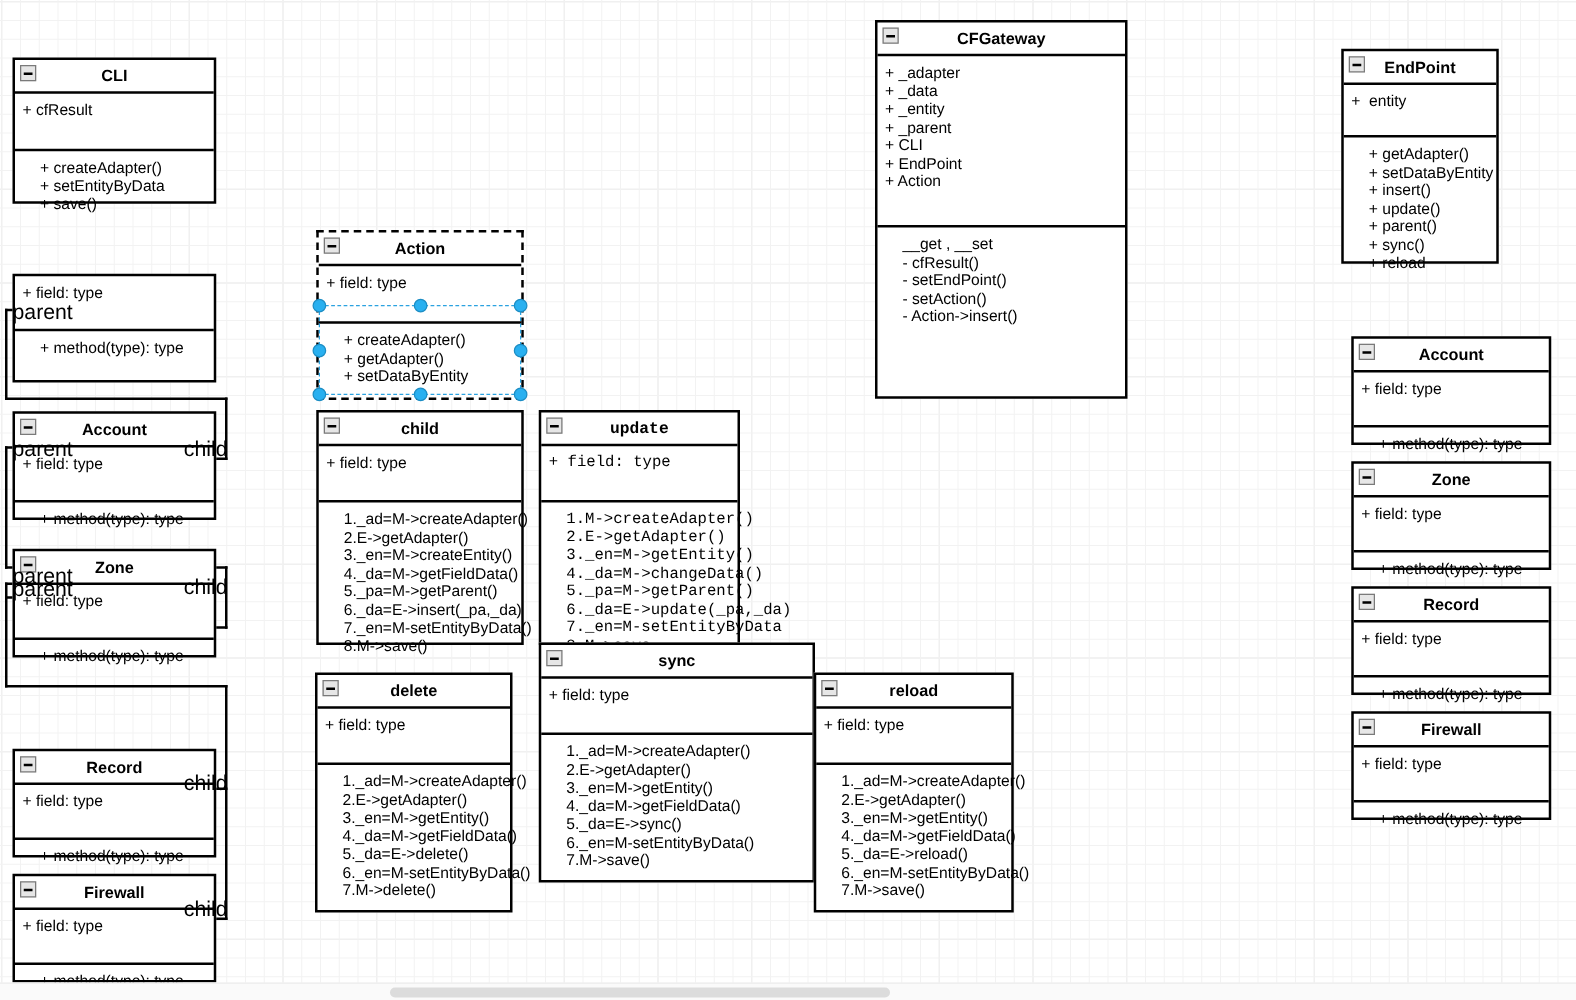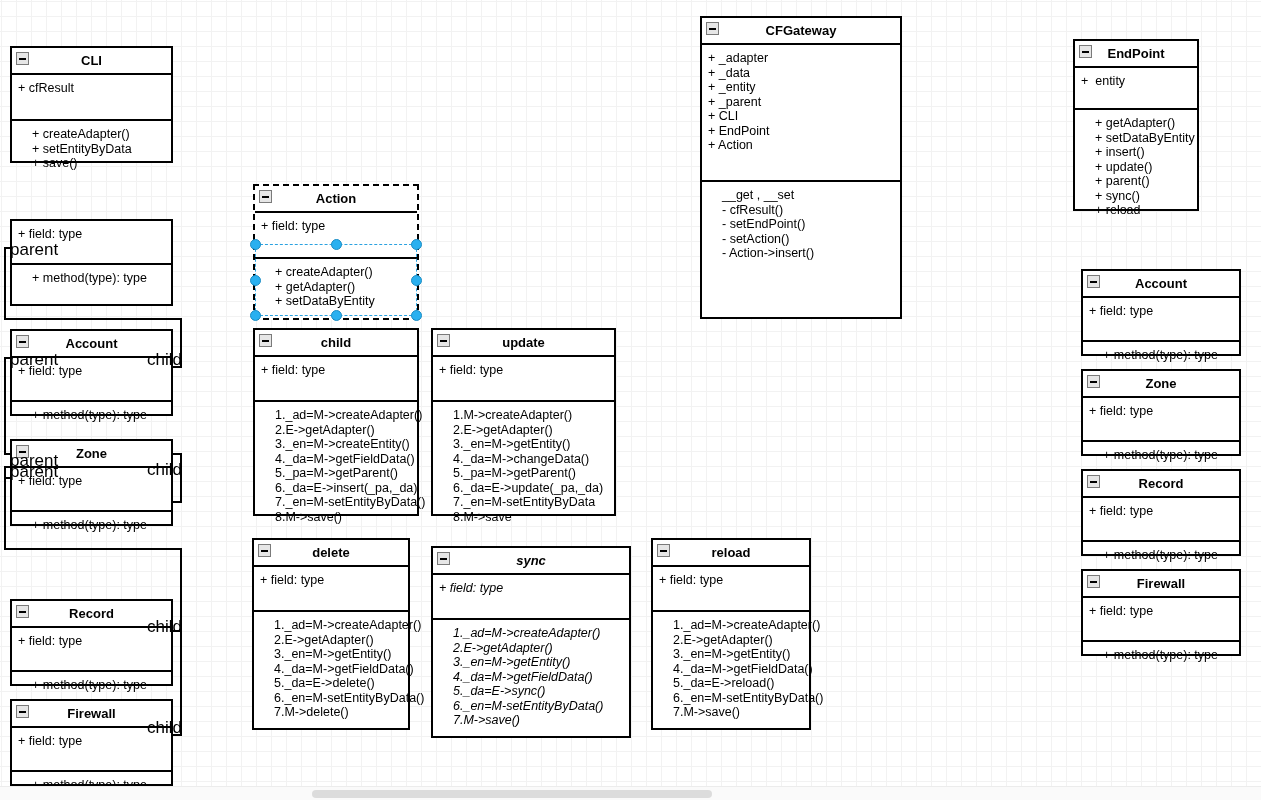--- a/index.html
+++ b/index.html
@@ -252,21 +252,21 @@
       <div class="row">2.E-&gt;getAdapter()</div>
       <div class="row">3._en=M-&gt;createEntity()</div>
       <div class="row">4._da=M-&gt;getFieldData()</div>
       <div class="row">5._pa=M-&gt;getParent()</div>
       <div class="row">6._da=E-&gt;insert(_pa,_da)</div>
       <div class="row">7._en=M-setEntityByData()</div>
       <div class="row">8.M-&gt;save()</div>
     </div>
   </div>
 
-  <div class="uml" style="left:431px; top:328px; width:185px; height:188px;">
+  <div class="uml" style="left:431px; top:328px; width:161px; height:188px;font-family:Liberation Mono, monospace;">
     <div class="title-bar">
       <span class="collapse-icon"></span>
       <span>update</span>
     </div>
     <div class="compartment" style="height:31px;">
       <div class="row">+ field: type</div>
     </div>
     <div class="compartment">
       <div class="row">1.M-&gt;createAdapter()</div>
       <div class="row">2.E-&gt;getAdapter()</div>
@@ -291,21 +291,21 @@
       <div class="row">1._ad=M-&gt;createAdapter()</div>
       <div class="row">2.E-&gt;getAdapter()</div>
       <div class="row">3._en=M-&gt;getEntity()</div>
       <div class="row">4._da=M-&gt;getFieldData()</div>
       <div class="row">5._da=E-&gt;delete()</div>
       <div class="row">6._en=M-setEntityByData()</div>
       <div class="row">7.M-&gt;delete()</div>
     </div>
   </div>
 
-  <div class="uml" style="left:431px; top:546px; width:200px; height:192px;font-style:italic;">
+  <div class="uml" style="left:431px; top:514px; width:221px; height:192px;">
     <div class="title-bar">
       <span class="collapse-icon"></span>
       <span>sync</span>
     </div>
     <div class="compartment" style="height:31px;">
       <div class="row">+ field: type</div>
     </div>
     <div class="compartment">
       <div class="row">1._ad=M-&gt;createAdapter()</div>
       <div class="row">2.E-&gt;getAdapter()</div>

